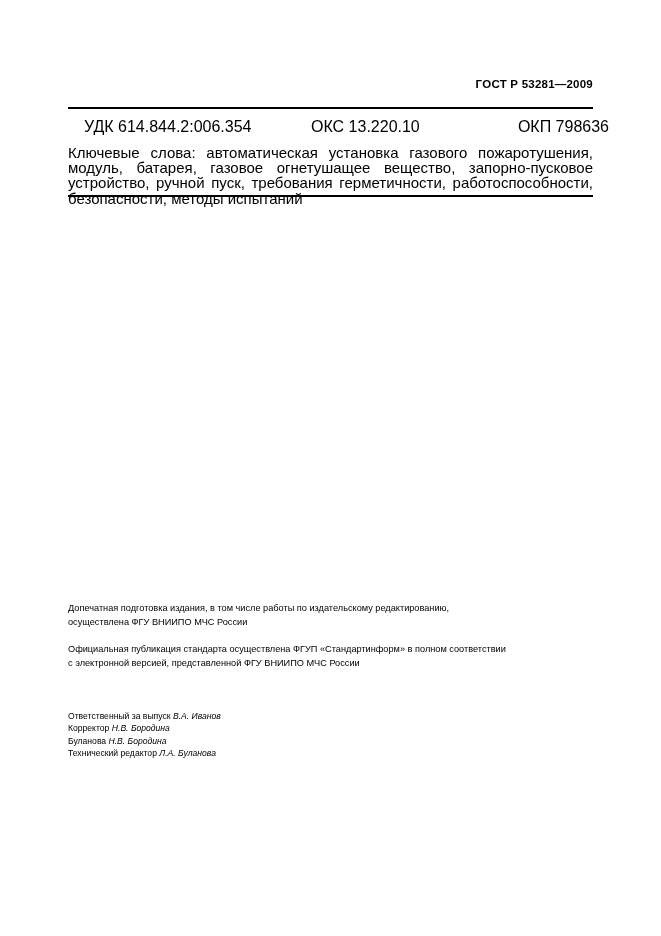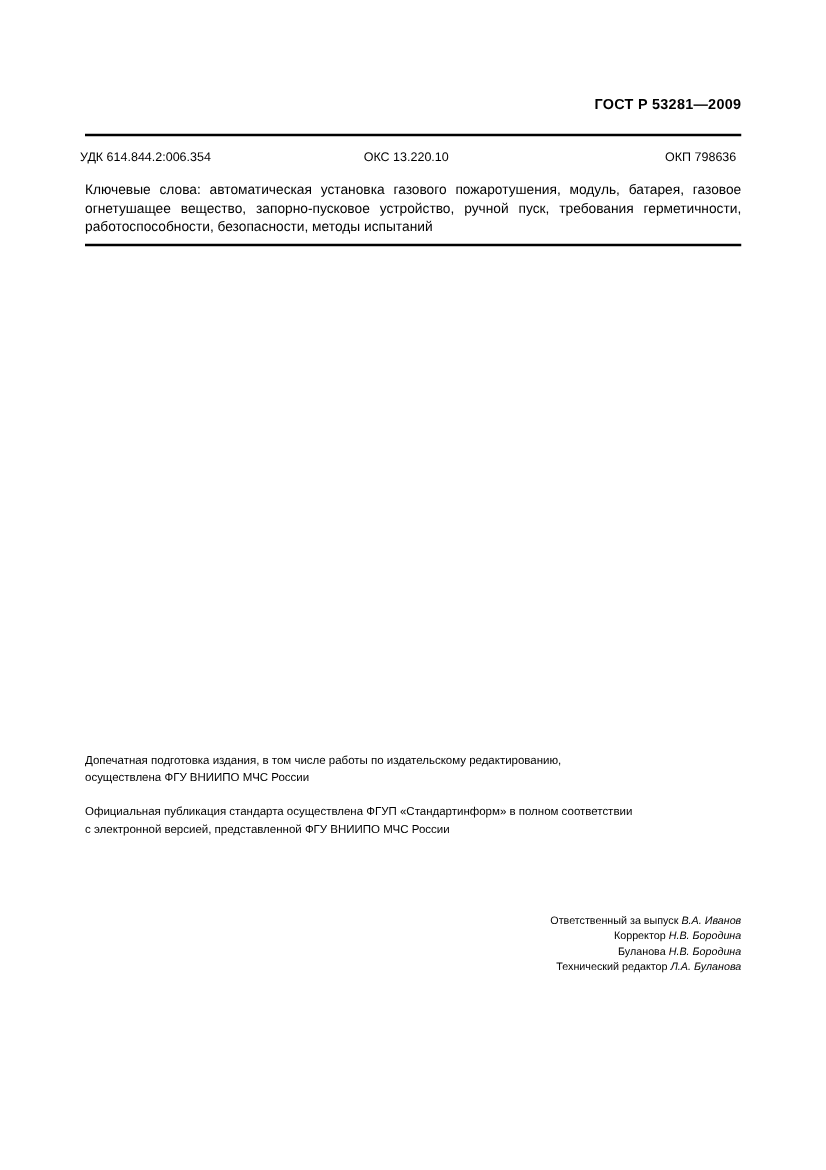--- a/index.html
+++ b/index.html
@@ -43,42 +43,42 @@
     height: 2px;
     background: #000000;
   }
   .rule-top    { top: 107px; }
   .rule-bottom { top: 195px; }
 
   
   .codes-row {
     position: absolute;
     top: 120px;
-    left: 64px;
+    left: 84px;
     width: 525px;
     height: 14px;
-    font-size: 10px;
+    font-size: 16px;
   }
   .code-cell {
     position: absolute;
     top: 0;
     white-space: nowrap;
     line-height: 14px;
   }
   .code-udk { left: 0; }
   .code-oks { left: 227px; }
   .code-okp { right: 0; }
 
   
   .keywords {
     position: absolute;
     top: 145px;
     left: 68px;
     width: 525px;
-    font-size: 11px;
+    font-size: 15px;
     line-height: 15.2px;
     text-align: justify;
     text-justify: inter-word;
   }
 
   
   .note-block {
     position: absolute;
     left: 68px;
     width: 525px;
@@ -86,24 +86,24 @@
     font-size: 9.2px;
     line-height: 13.5px;
   }
   .note-prepress  { top: 602px; }
   .note-official  { top: 643px; }
   .note-block .note-line { display: block; white-space: nowrap; }
 
   
   .credits {
     position: absolute;
-    top: 730px;
+    top: 710px;
     left: 68px;
     width: 525px;
-    text-align: right;
+    text-align: left;
     font-size: 8.6px;
     line-height: 12.4px;
   }
   .credit-line { display: block; white-space: nowrap; }
   .credit-role { font-style: normal; }
   .credit-name { font-style: italic; }
 </style>
 </head>
 <body>
 

